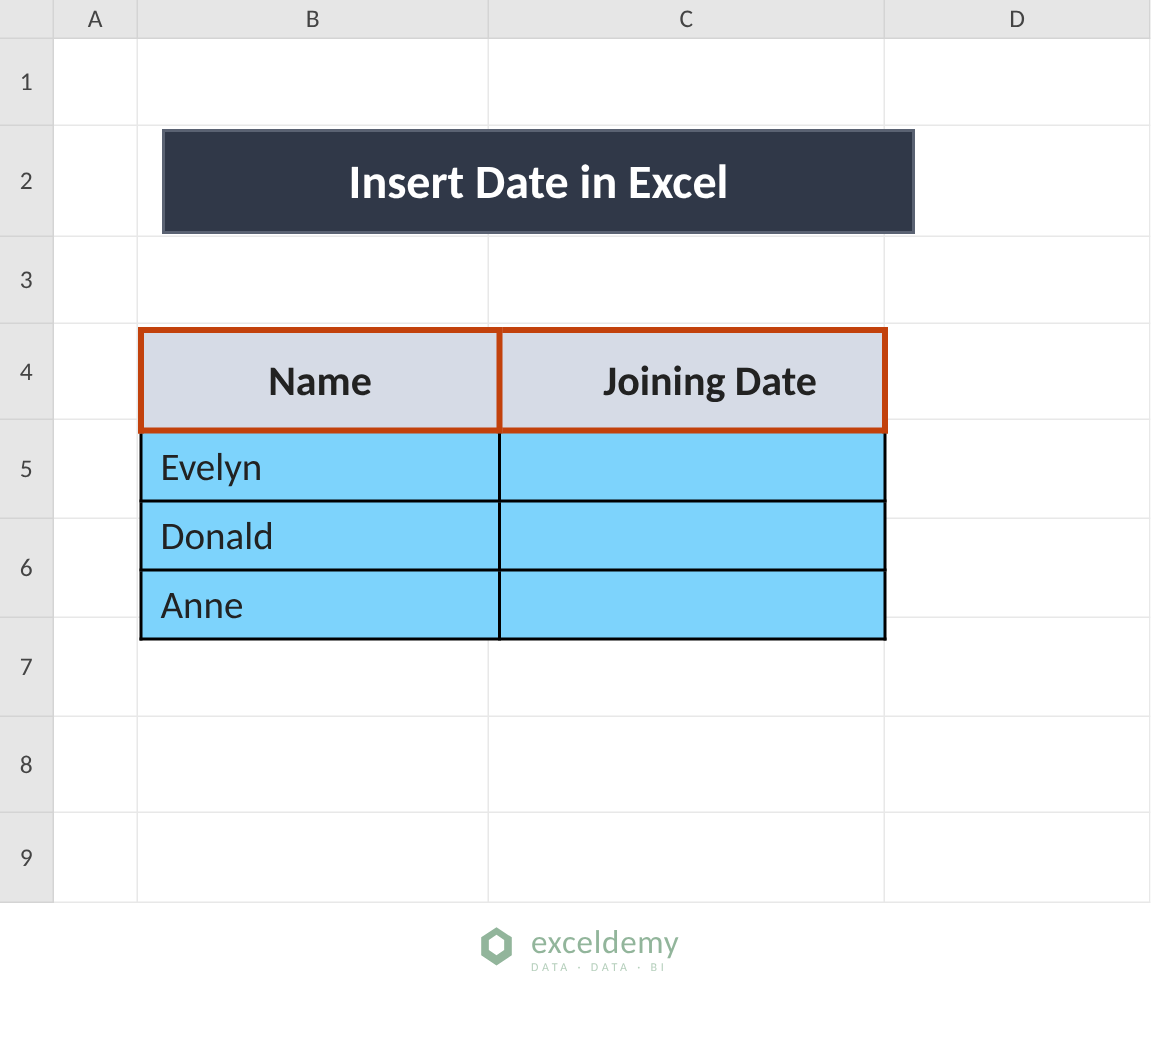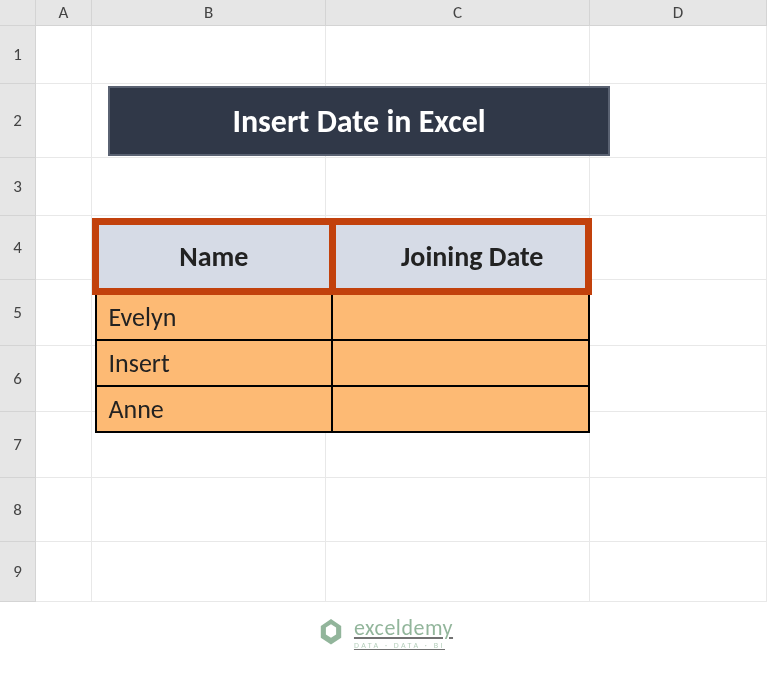--- a/index.html
+++ b/index.html
@@ -67,48 +67,47 @@
   }
   .tbl {
     position: absolute;
     left: 92px;
     top: 218px;
     border-collapse: collapse;
     width: 500px;
   }
   .tbl th {
     background: #d6dbe6;
-    border: 7px solid #c2410c;
+    border: 4px solid #c2410c;
     font-size: 28px;
     font-weight: 700;
     color: #222;
     padding: 14px 8px;
     text-align: center;
   }
   .tbl td {
     border: 2px solid #000;
     font-size: 26px;
     color: #222;
     padding: 6px 12px;
-    background: #fdba74;
+    background: #7dd3fc;
   }
   .tbl th:first-child { width: 232px; }
   .tbl th:last-child { width: 226px; padding-left: 32px; }
   .watermark {
     position: absolute;
     left: 0;
     right: 0;
     bottom: 48px;
     display: flex;
     align-items: center;
     justify-content: center;
     gap: 6px;
     opacity: 0.55;
     pointer-events: none;
-    text-decoration: underline;
   }
   .wm-icon svg { width: 34px; height: 34px; }
   .wm-text {
     display: flex;
     flex-direction: column;
     line-height: 1;
   }
   .wm-main {
     font-size: 22px;
     color: #3a7a4a;
@@ -193,21 +192,21 @@
   <tbody>
       <tr>
     <th>Name</th>
     <th>Joining Date</th>
   </tr>
   <tr>
     <td>Evelyn</td>
     <td></td>
   </tr>
   <tr>
-    <td>Insert</td>
+    <td>Donald</td>
     <td></td>
   </tr>
   <tr>
     <td>Anne</td>
     <td></td>
   </tr>
 </tbody>
   </table>
 
 <div class="watermark">

